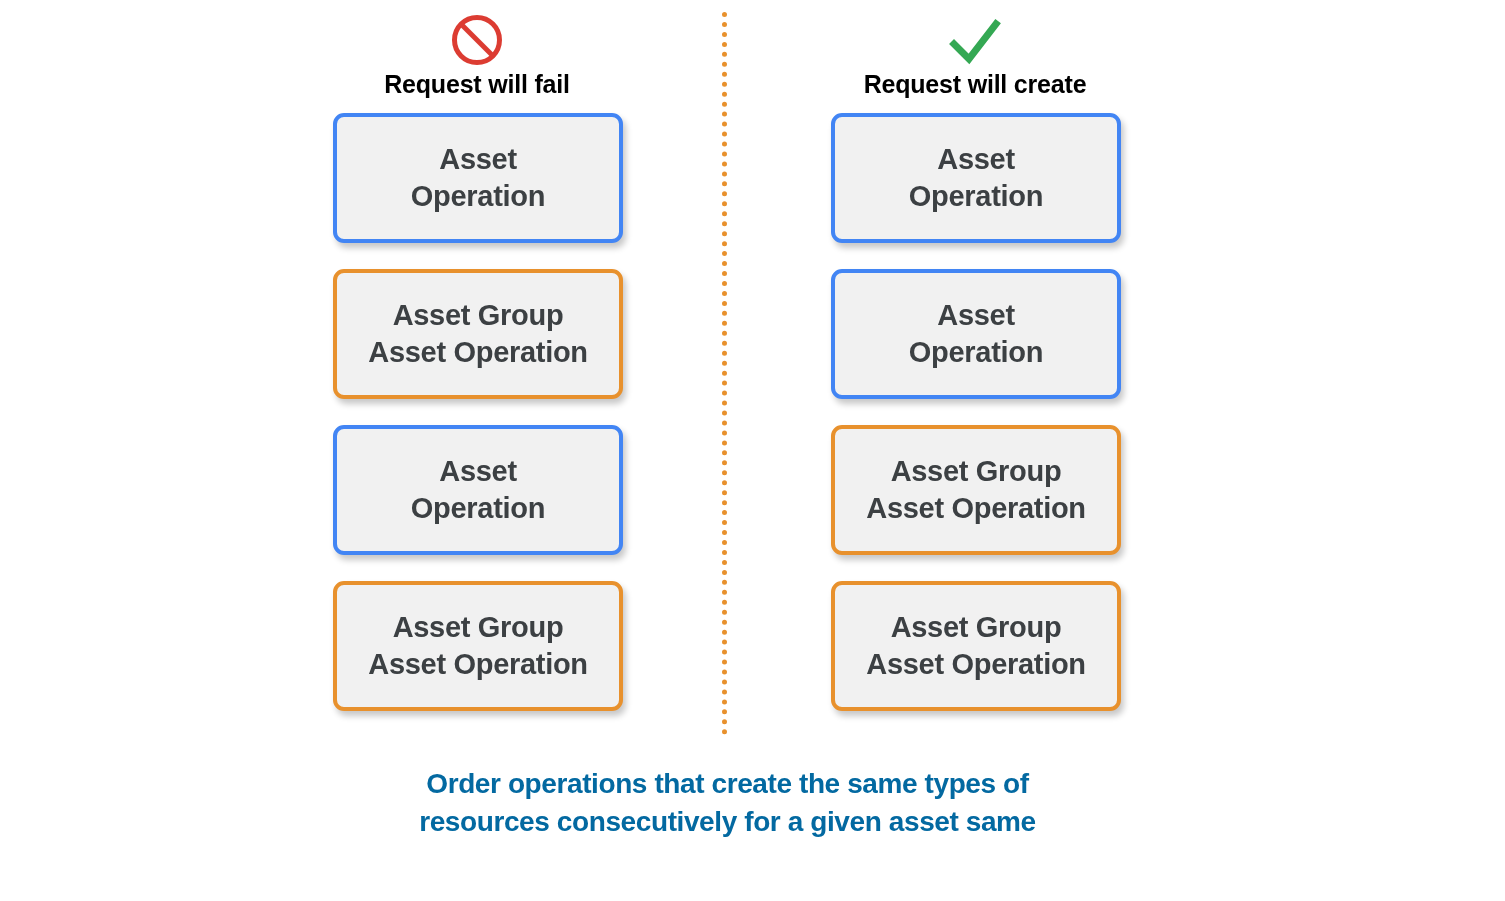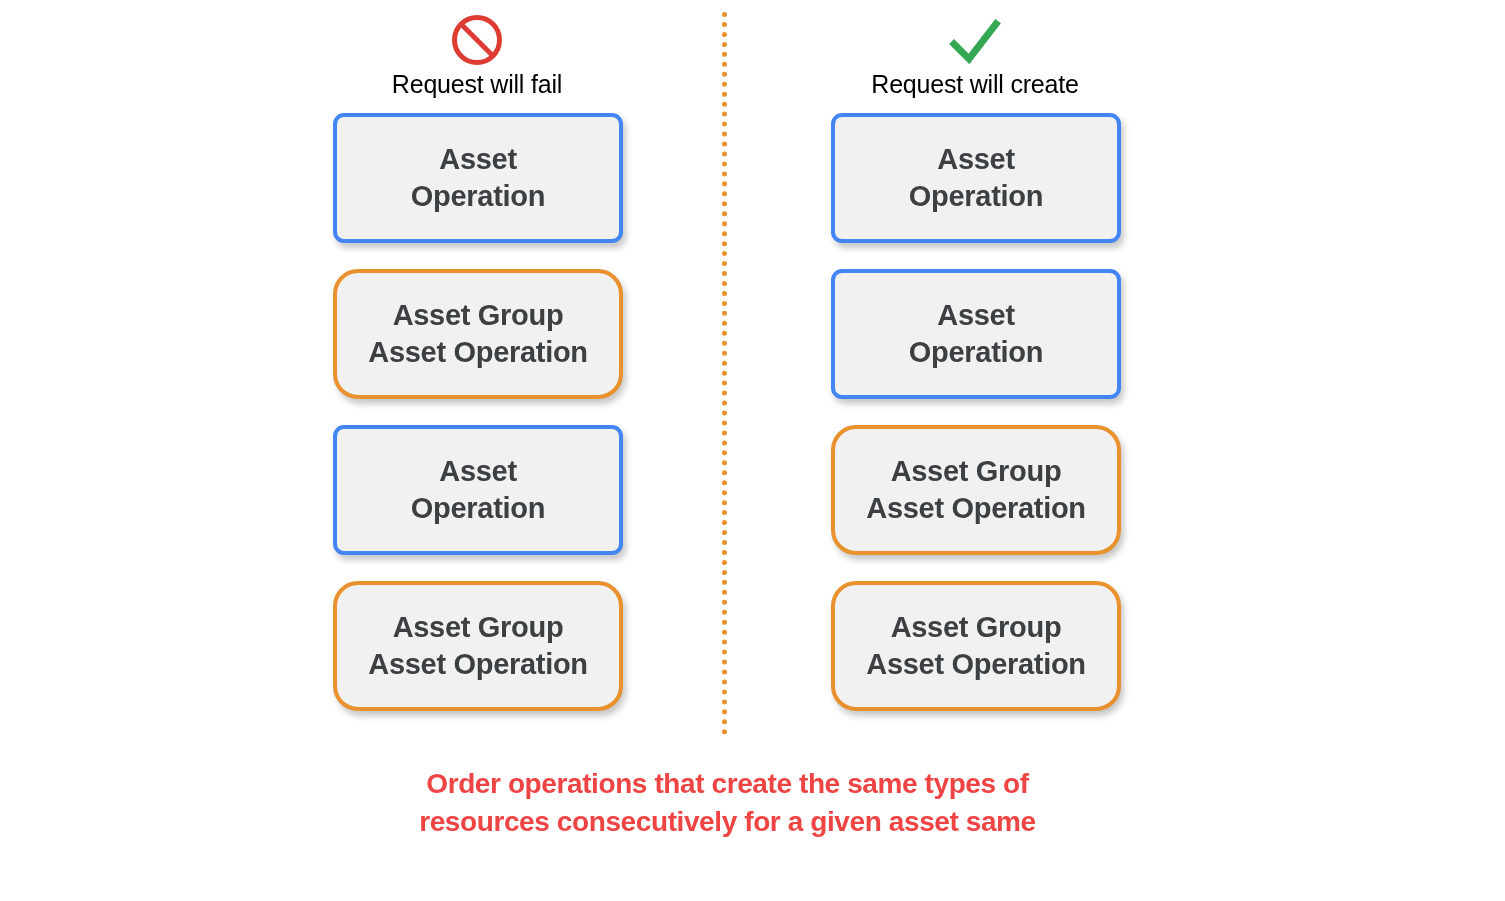--- a/index.html
+++ b/index.html
@@ -53,21 +53,21 @@
   .status-icon {
     height: 56px;
     display: flex;
     align-items: center;
     justify-content: center;
   }
   .status-icon svg { display: block; }
 
   .col-title {
     font-size: 25px;
-    font-weight: normal;
+    font-weight: bold;
     color: #000000;
     letter-spacing: -0.2px;
     line-height: 30px;
     margin-top: 1px;
     white-space: nowrap;
   }
 
   
   .stack {
     position: absolute;
@@ -84,21 +84,21 @@
     background: #f1f1f1;
     border-radius: 11px;
     border: 4px solid #3b82f6;
     display: flex;
     flex-direction: column;
     align-items: center;
     justify-content: center;
     box-shadow: 3px 5px 6px rgba(0,0,0,0.22);
   }
   .op-box.blue   { border-color: #4285f4; }
-  .op-box.orange { border-color: #e8912d; border-radius: 25px; }
+  .op-box.orange { border-color: #e8912d; }
 
   .op-line {
     font-size: 29px;
     font-weight: bold;
     color: #3c4043;
     line-height: 37px;
     letter-spacing: -0.3px;
     text-align: center;
     white-space: nowrap;
   }
@@ -107,21 +107,21 @@
   .caption {
     position: absolute;
     left: 0;
     top: 765px;
     width: 1455px;
     text-align: center;
   }
   .caption-line {
     font-size: 28px;
     font-weight: bold;
-    color: #ef4444;
+    color: #0369a1;
     line-height: 38px;
     letter-spacing: -0.4px;
     white-space: nowrap;
   }
 </style>
 </head>
 <body>
 
 <div id="stage">
 

